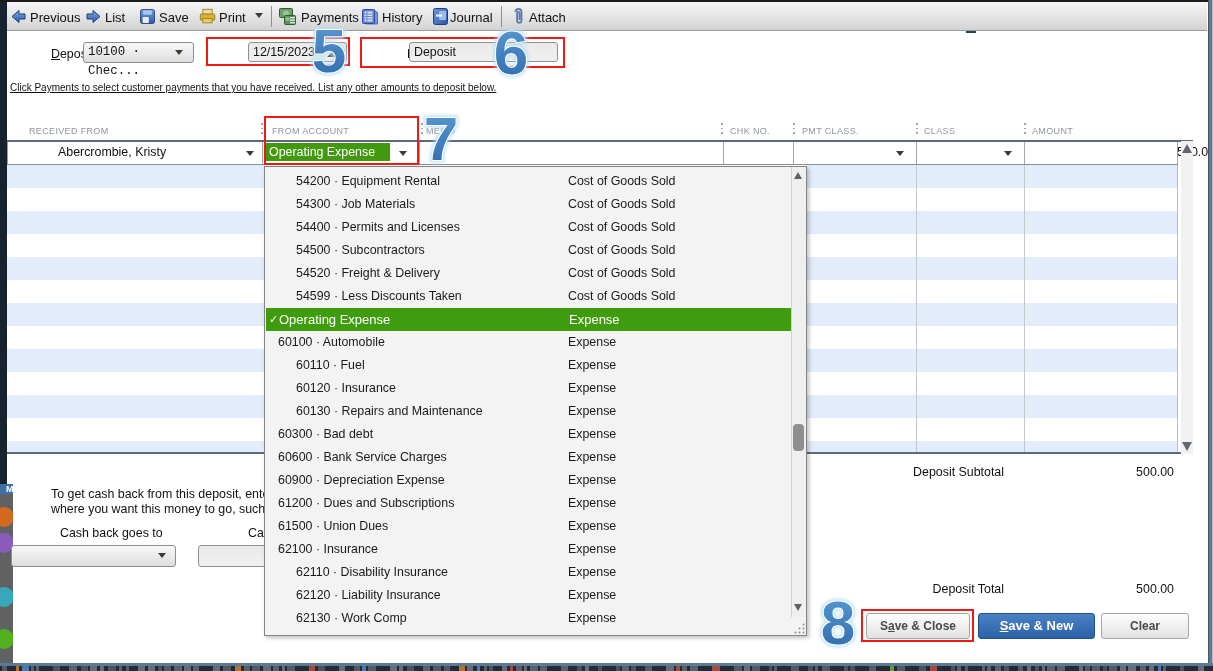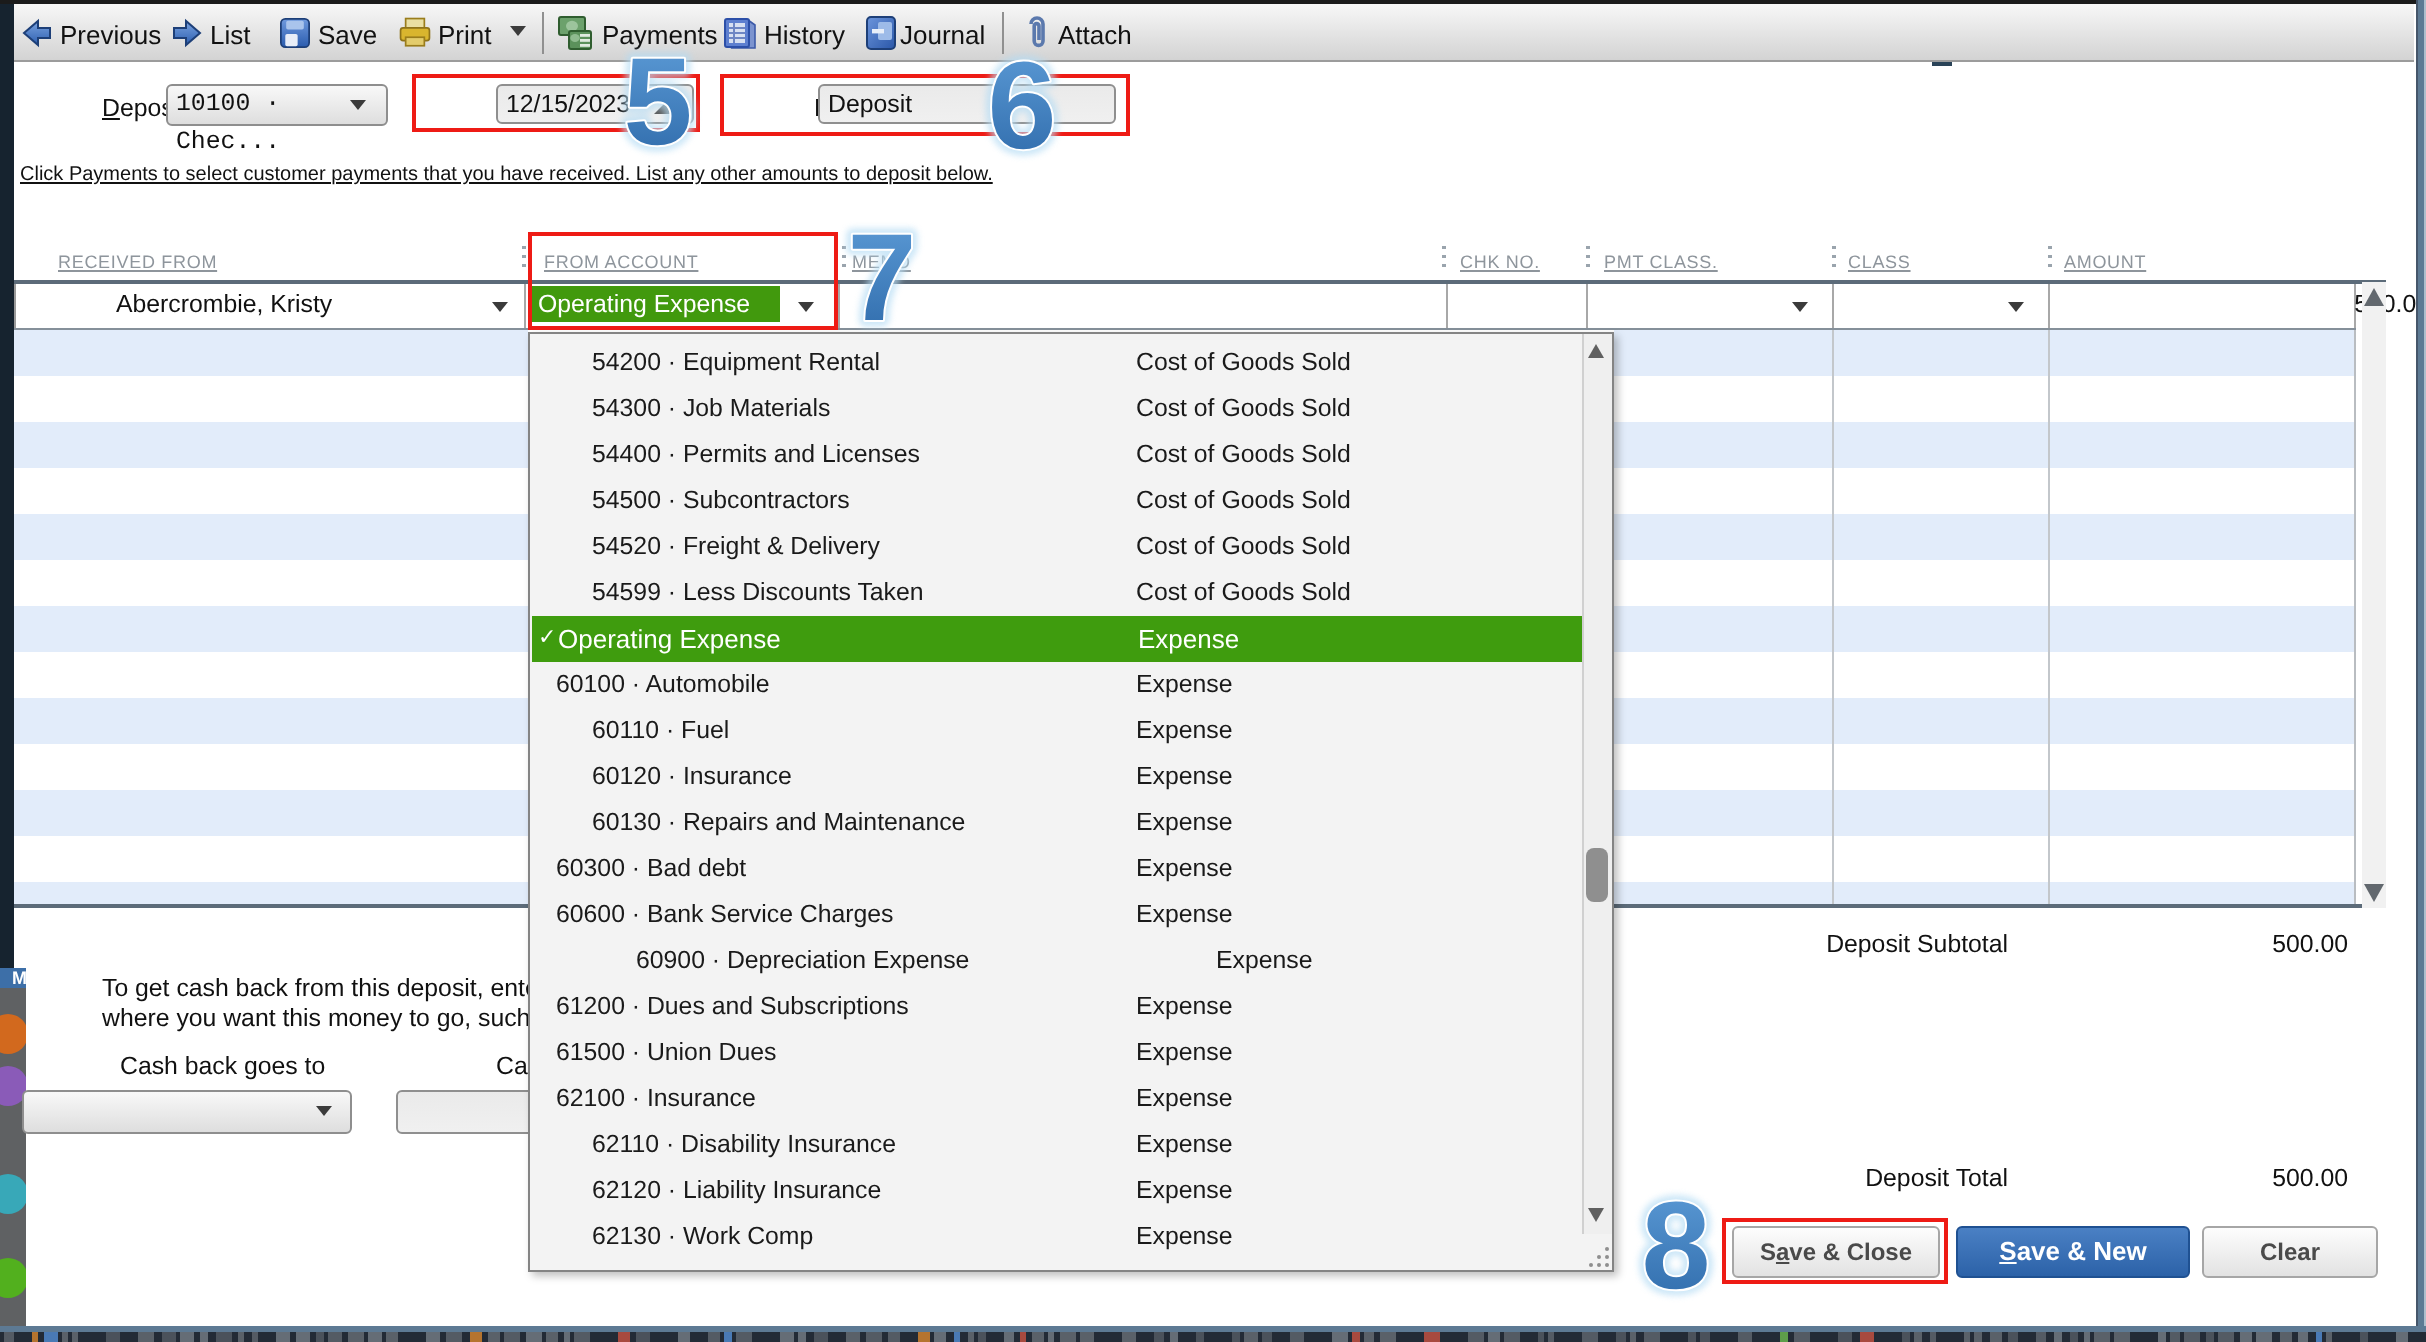--- a/index.html
+++ b/index.html
@@ -3,21 +3,21 @@
 <meta charset="utf-8">
 <style>
 * { margin:0; padding:0; box-sizing:border-box; }
 html,body { width:1213px; height:671px; }
 body { font-family:"Liberation Sans",sans-serif; position:relative; background:#fff; overflow:hidden; color:#111; }
 .abs { position:absolute; }
 .caret { position:absolute; width:0; height:0; border-left:4.5px solid transparent; border-right:4.5px solid transparent; border-top:5.5px solid #3b3b3b; }
 .combo { position:absolute; background:linear-gradient(#f8f8f8,#dedede); border:1px solid #8e8e8e; border-radius:3px; font-size:12.4px;font-family:Liberation Mono, monospace; }
 .field { position:absolute; background:linear-gradient(#eaeaea,#f0f0f0); border:1px solid #8f8f8f; border-radius:3px; font-size:12.4px; }
 .redbox { position:absolute; border:2px solid #ee1b15; z-index:40; }
-.hdrtxt { position:absolute; font-size:9px; color:#8e959c; letter-spacing:0.35px;text-decoration:underline; }
+.hdrtxt { position:absolute; font-size:9px; color:#8e959c; letter-spacing:0.35px; }
 .dots { position:absolute; width:2px; height:12px; background-image:repeating-linear-gradient(#9aa4ad 0 1.5px, transparent 1.5px 4.5px); }
 .vline { position:absolute; width:1px; background:#a8a8a8; }
 .bluestripe { position:absolute; background:#e2ecfa; }
 .t13 { font-size:13px; }
 .t12 { font-size:12.4px;margin-left:41px; }
 .num { position:absolute; z-index:60; }
 .ddrow { position:absolute; height:23px; font-size:12.4px; color:#1a1a1a; white-space:nowrap; line-height:23px; }
 .ddtype { position:absolute; left:303px; top:0; }
 .btn { position:absolute; height:26px; background:linear-gradient(#fdfdfd,#e2e2e2); border:1px solid #a6a6a6; border-radius:3px; font-size:12px; font-weight:bold; color:#4a4a4a; text-align:center; line-height:24px; }
 </style>
@@ -215,21 +215,21 @@
       <span style="position:absolute;left:3px;top:0;font-size:11px;">✓</span>
       <span style="position:absolute;left:13px;">Operating Expense</span>
       <span class="ddtype" style="left:303px;">Expense</span>
     </div>
   <div class="ddrow" style="left:13px;top:164px;">60100 · Automobile<span class="ddtype" style="left:290px;">Expense</span></div>
   <div class="ddrow" style="left:31px;top:187px;">60110 · Fuel<span class="ddtype" style="left:272px;">Expense</span></div>
   <div class="ddrow" style="left:31px;top:210px;">60120 · Insurance<span class="ddtype" style="left:272px;">Expense</span></div>
   <div class="ddrow" style="left:31px;top:233px;">60130 · Repairs and Maintenance<span class="ddtype" style="left:272px;">Expense</span></div>
   <div class="ddrow" style="left:13px;top:256px;">60300 · Bad debt<span class="ddtype" style="left:290px;">Expense</span></div>
   <div class="ddrow" style="left:13px;top:279px;">60600 · Bank Service Charges<span class="ddtype" style="left:290px;">Expense</span></div>
-  <div class="ddrow" style="left:13px;top:302px;margin-left:40px;">60900 · Depreciation Expense<span class="ddtype" style="left:290px;">Expense</span></div>
+  <div class="ddrow" style="left:13px;top:302px;">60900 · Depreciation Expense<span class="ddtype" style="left:290px;">Expense</span></div>
   <div class="ddrow" style="left:13px;top:325px;">61200 · Dues and Subscriptions<span class="ddtype" style="left:290px;">Expense</span></div>
   <div class="ddrow" style="left:13px;top:348px;">61500 · Union Dues<span class="ddtype" style="left:290px;">Expense</span></div>
   <div class="ddrow" style="left:13px;top:371px;">62100 · Insurance<span class="ddtype" style="left:290px;">Expense</span></div>
   <div class="ddrow" style="left:31px;top:394px;">62110 · Disability Insurance<span class="ddtype" style="left:272px;">Expense</span></div>
   <div class="ddrow" style="left:31px;top:417px;">62120 · Liability Insurance<span class="ddtype" style="left:272px;">Expense</span></div>
   <div class="ddrow" style="left:31px;top:440px;">62130 · Work Comp<span class="ddtype" style="left:272px;">Expense</span></div>
   <svg style="position:absolute;right:1px;bottom:1px;" width="11" height="11" viewBox="0 0 11 11">
    <g fill="#8f8f8f">
         <circle cx="9.5" cy="1.5" r="1"></circle>
         <circle cx="5.5" cy="5.5" r="1"></circle>

